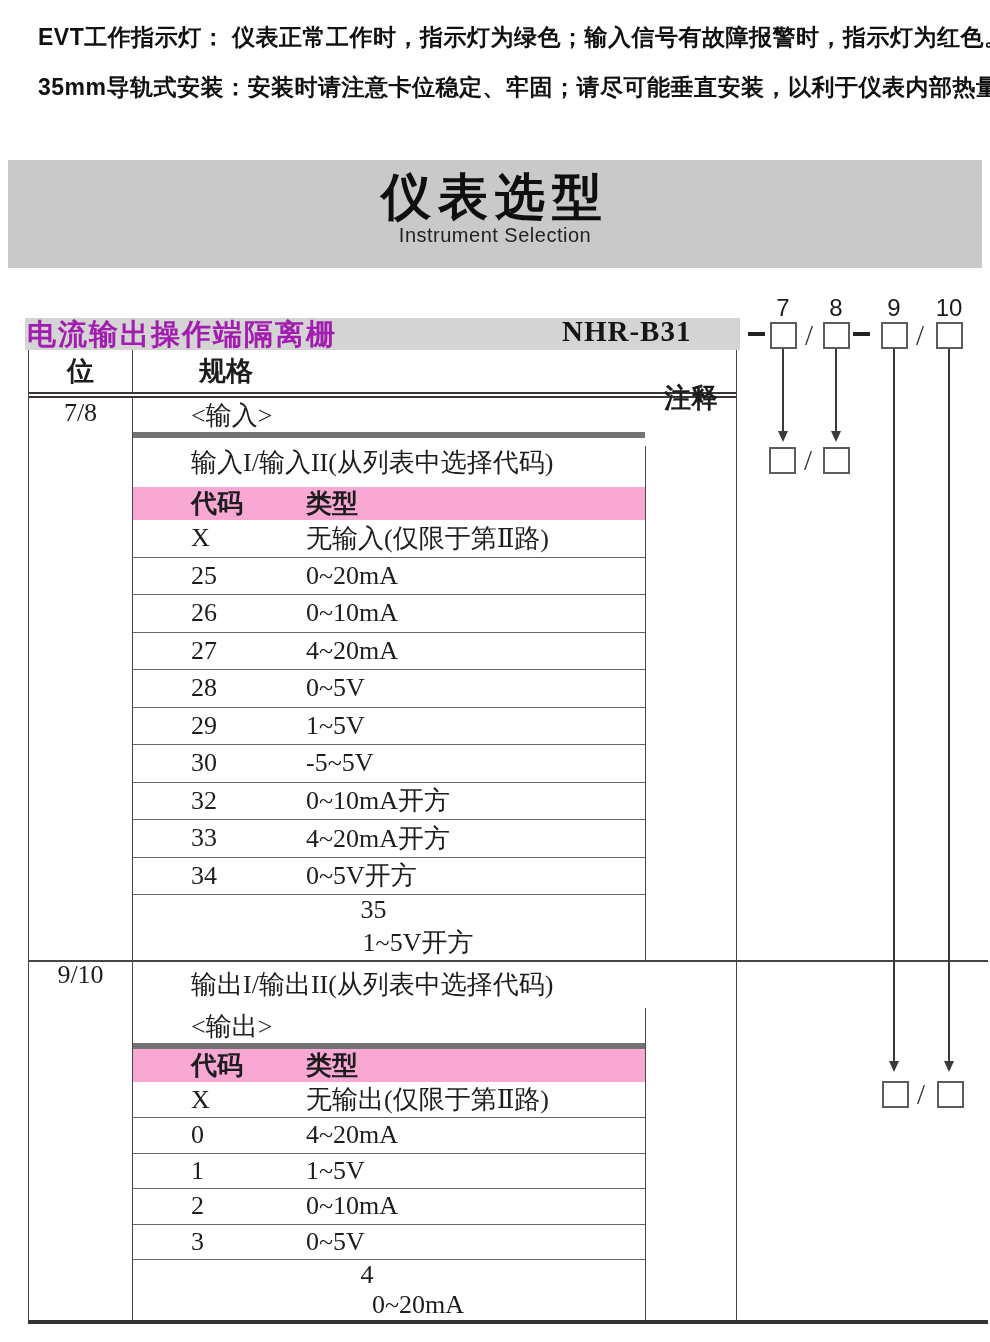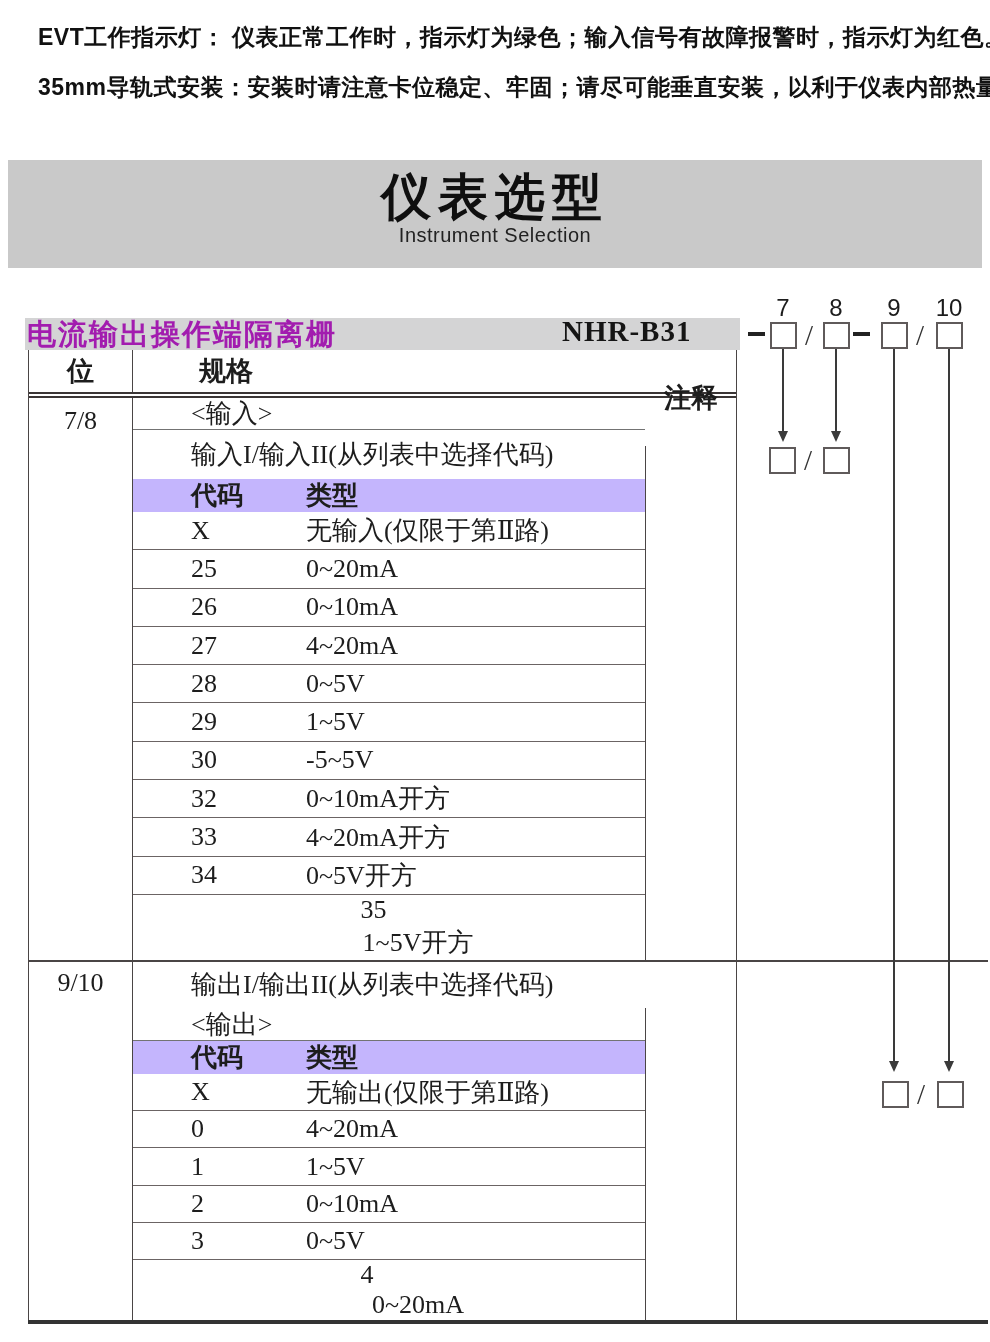--- a/index.html
+++ b/index.html
@@ -38,26 +38,26 @@
   .thead > div { display:flex; align-items:center; font-size:27px; font-weight:bold; }
   .col-bit  { width:104px; border-right:1.5px solid #4a4545; }
   .col-note { width:91px;  border-left:1.5px solid #4a4545;margin-top:48px; }
   .thead .col-bit  { justify-content:center; }
   .thead .col-spec { flex:1; padding-left:66px; }
   .thead .col-note { justify-content:center; }
 
   .tsection { display:flex; }
   .tsection.s1 { height:562px; }
   .tsection.s2 { height:360px; }
-  .tsection .col-bit { text-align:center; padding-top:8px; font-size:26px; }
+  .tsection .col-bit { text-align:center; padding-top:0; font-size:26px; }
   .spec-rows { flex:1; display:flex; flex-direction:column; }
   .row { display:flex; align-items:center; padding-left:58px; font-size:26px; }
-  .row.group   { height:32px; border-bottom:1px solid #737373; }
+  .row.group   { height:40px; border-bottom:6px solid #737373; }
   .row.desc    { height:49px; }
-  .row.subhead { height:33px; background:#c4b5fd; font-weight:bold; }
+  .row.subhead { height:33px; background:#f9a8d4; font-weight:bold; }
   .row.code-row { flex:1; border-bottom:1px solid #6b6464; }
   .row.code-row:last-child { border-bottom:none;flex-direction:column; }
   .cell-code { width:115px; }
   .cell-type { flex:1; }
 
   .section-divider { position:absolute; left:28px; top:960px; width:960px; height:2px;
     background:#4a4545; }
   .table-bottom-line { position:absolute; left:28px; top:1320px; width:960px; height:3.5px;
     background:#333; }
 

